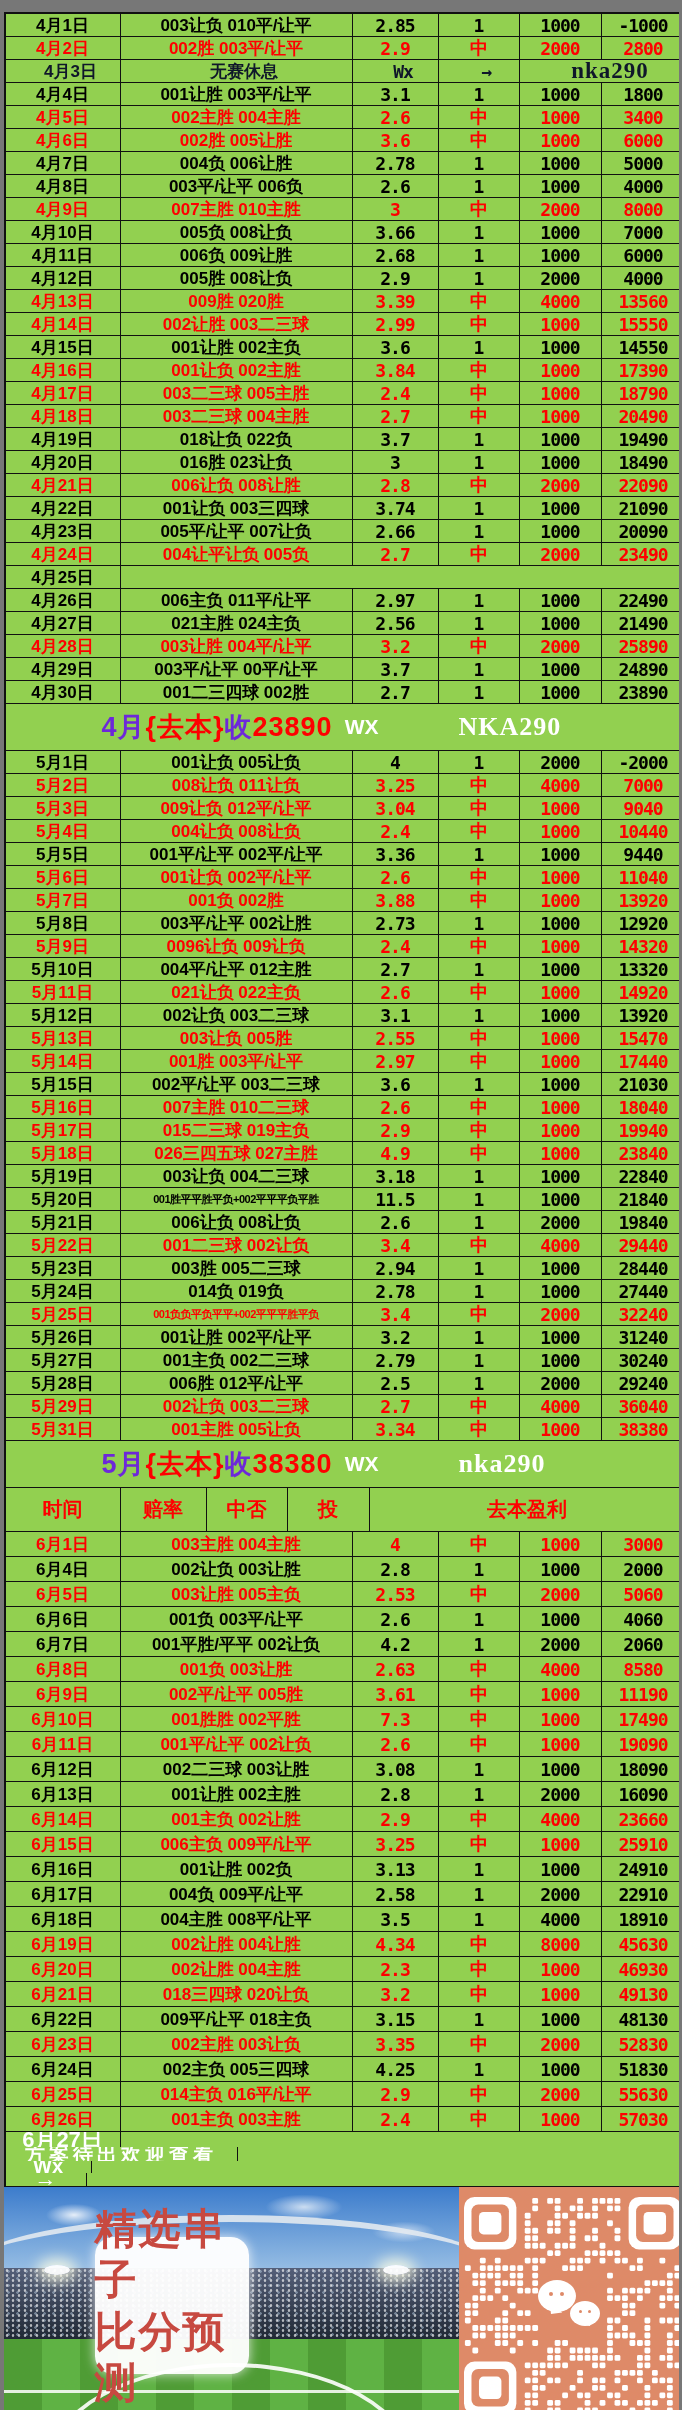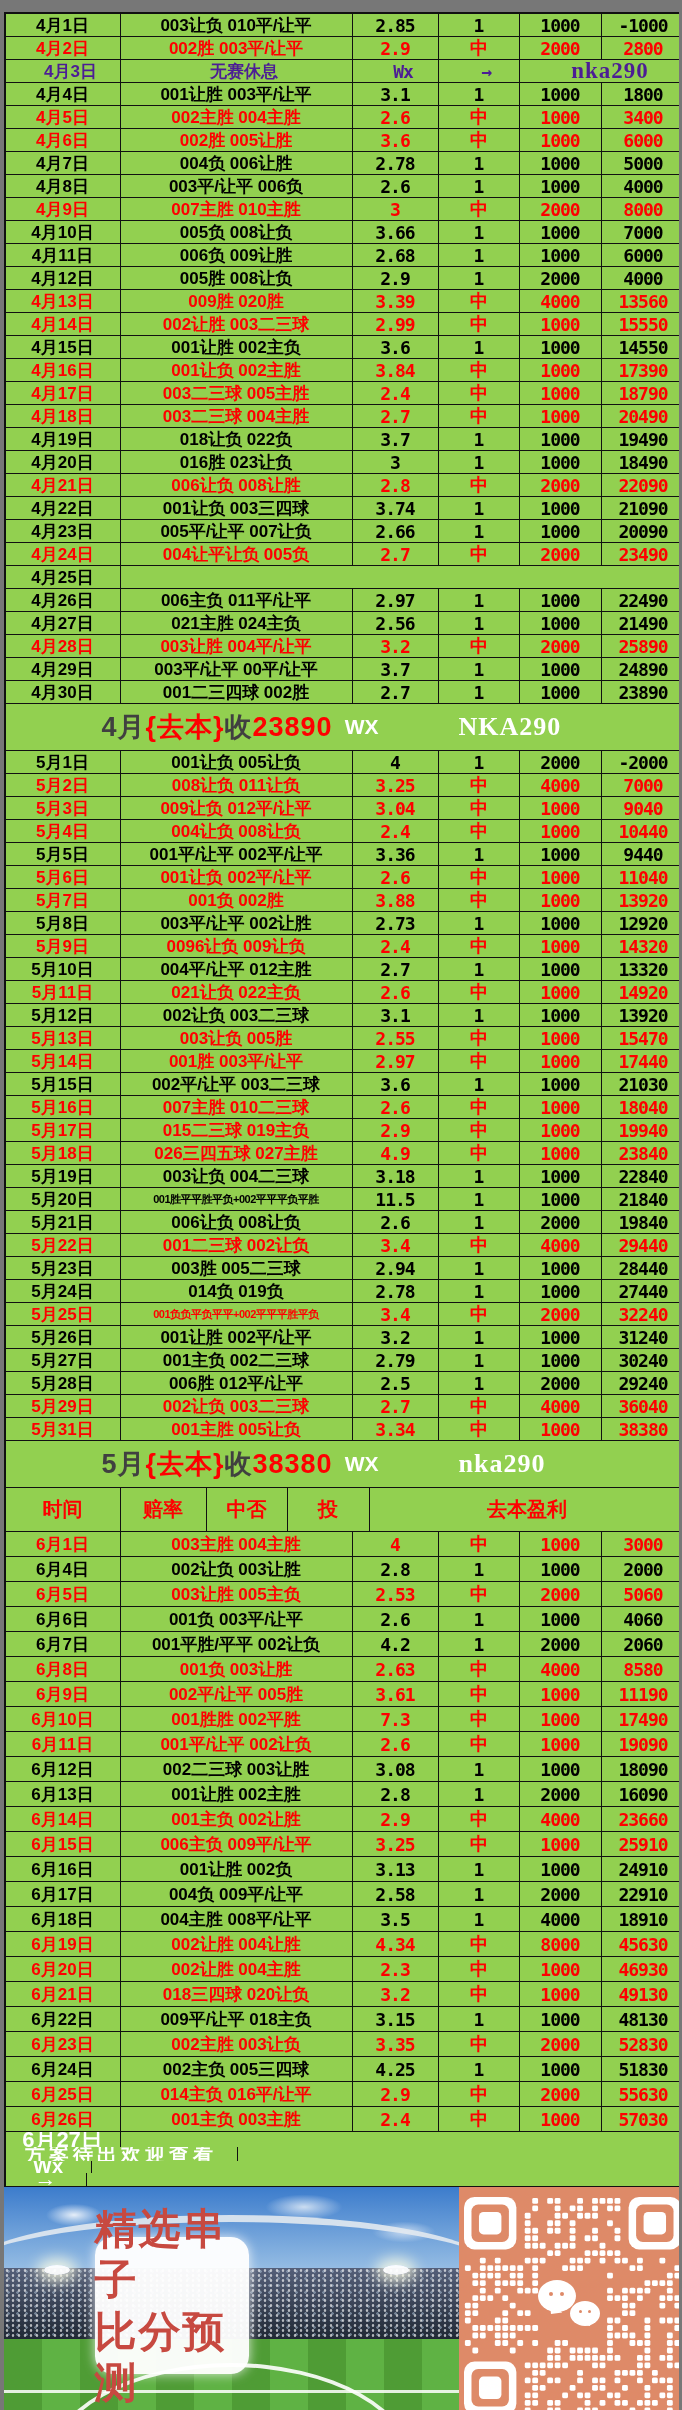--- a/index.html
+++ b/index.html
@@ -17,25 +17,25 @@
   .c3{width:86px;}
   .c4{width:81px;}
   .c5{width:82px;}
   .c6{flex:1;border-right:none;}
   .cm{flex:1;border-right:none;}
   .num{font-family:"DejaVu Sans Mono","Liberation Mono",monospace;font-size:18px;letter-spacing:-1px;}
   .serif{font-family:"Liberation Serif",serif;font-size:23px;letter-spacing:1px;}
   .sm .c2{font-size:11px;letter-spacing:-0.5px;}
   .s-b .c{color:#000;}
   .s-r .c{color:#fe0000;}
-  .s-w .c{color:#4c1d95;padding-left:16px;}
+  .s-w .c{color:#0f172a;padding-left:16px;}
   
   .row.sum{height:47px;align-items:center;padding-left:96px;border-right:none;}
   .sum .main{font-size:27px;font-weight:bold;letter-spacing:1px;}
-  .sum .tw{color:#404040;}
+  .sum .tw{color:#6d28d9;}
   .sum .tr{color:#fe0000;}
   .sum .wx{color:#fff;font-size:21px;font-weight:bold;margin-left:12px;}
   .sum .contact{font-family:"Liberation Serif",serif;color:#fff;font-size:26px;
                 font-weight:bold;margin-left:80px;letter-spacing:1px;}
   
   .row.head{height:44px;}
   .head .c{color:#fe0000;font-size:20px;}
   
   .row.foot{height:55px;flex-direction:column;}
   .foot .c{color:#fff;}

